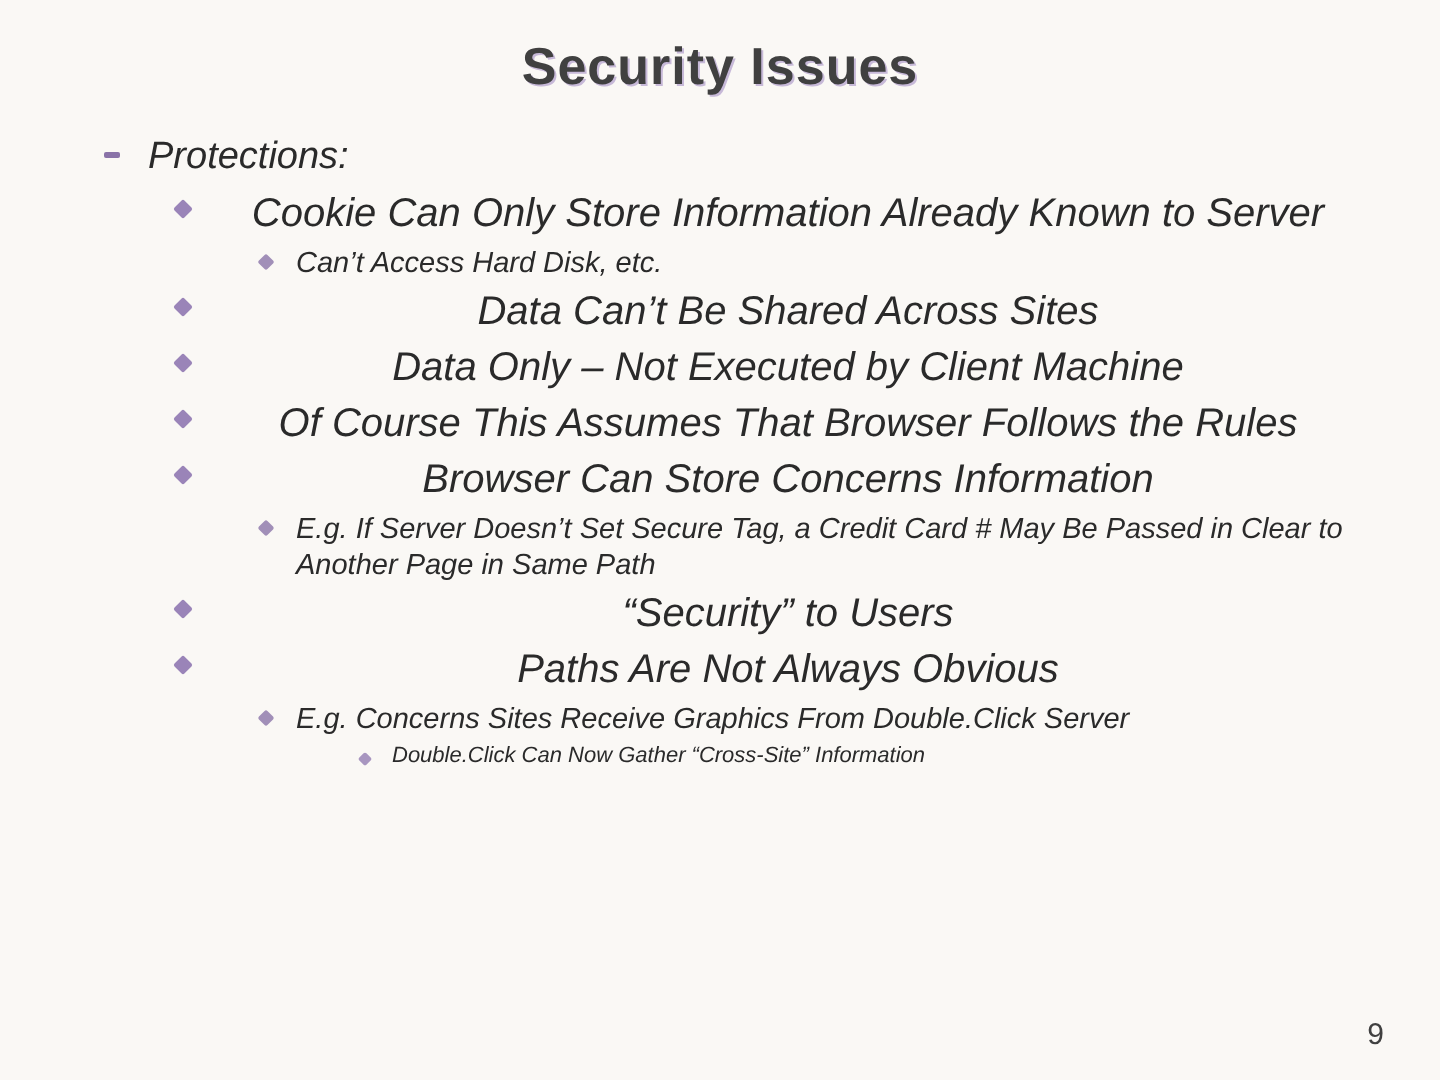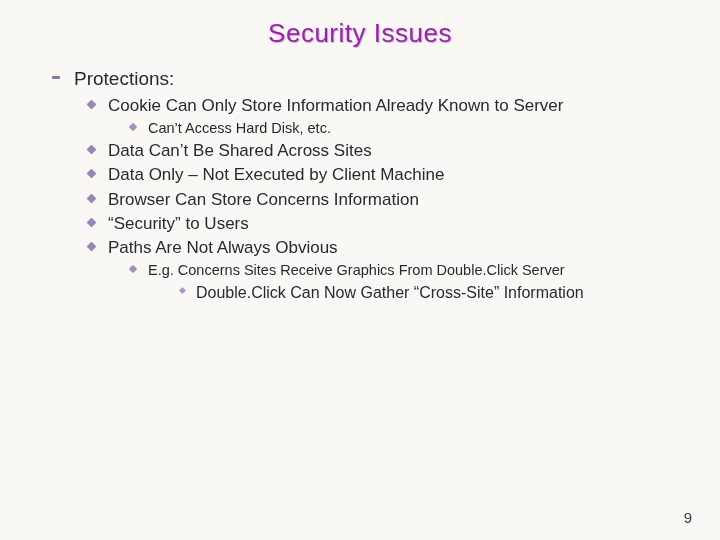--- a/index.html
+++ b/index.html
@@ -15,34 +15,35 @@
   .slide {
     position: relative;
     width: 720px;
     height: 540px;
     box-sizing: border-box;
     padding: 18px 40px 0 40px;
   }
   .title {
     text-align: center;
     font-size: 26px;
-    font-weight: normal;
-    color: #a21caf;
+    font-weight: bold;
+    color: #404040;
     text-shadow: 1px 1px 0 #c7b9d8;
     margin: 0 0 18px 0;
     letter-spacing: 0.5px;
   }
   ul {
     list-style: none;
     margin: 0;
     padding: 0;
   }
   li {
     position: relative;
     line-height: 1.25;
+    font-style: italic;
   }
   .bullet::before {
     content: "";
     position: absolute;
     border-radius: 1px;
   }
   
   .l1 {
     font-size: 19px;
     padding-left: 28px;
@@ -50,23 +51,24 @@
   }
   .l1.bullet::before {
     left: 6px;
     top: 9px;
     width: 8px;
     height: 3px;
     background: #8a73a8;
   }
   
   .l2 {
-    font-size: 17px;
+    font-size: 20px;
     padding-left: 20px;
     margin: 3px 0 3px 48px;
+    text-align: center;
   }
   .l2.bullet::before {
     left: 0;
     top: 6px;
     width: 7px;
     height: 7px;
     background: #9a84b8;
     transform: rotate(45deg);
     border-radius: 1px;
   }
@@ -80,21 +82,21 @@
     left: 0;
     top: 5px;
     width: 6px;
     height: 6px;
     background: #a18fb8;
     transform: rotate(45deg);
     border-radius: 1px;
   }
   
   .l4 {
-    font-size: 16px;
+    font-size: 11px;
     padding-left: 16px;
     margin: 3px 0 3px 140px;
   }
   .l4.bullet::before {
     left: 0;
     top: 5px;
     width: 5px;
     height: 5px;
     background: #a896c0;
     transform: rotate(45deg);
@@ -118,21 +120,23 @@
   <ul>
 
     <li class="l1 bullet">Protections:</li>
 
     <li class="l2 bullet">Cookie Can Only Store Information Already Known to Server</li>
     <li class="l3 bullet">Can’t Access Hard Disk, etc.</li>
     <li class="l2 bullet">Data Can’t Be Shared Across Sites</li>
     <li class="l2 bullet">Data Only – Not Executed by Client Machine</li>
 
 
+    <li class="l2 bullet">Of Course This Assumes That Browser Follows the Rules</li>
     <li class="l2 bullet">Browser Can Store Concerns Information</li>
+    <li class="l3 bullet">E.g. If Server Doesn’t Set Secure Tag, a Credit Card # May Be Passed in Clear to Another Page in Same Path</li>
     <li class="l2 bullet">“Security” to Users</li>
     <li class="l2 bullet">Paths Are Not Always Obvious</li>
     <li class="l3 bullet">E.g. Concerns Sites Receive Graphics From Double.Click Server</li>
     <li class="l4 bullet">Double.Click Can Now Gather “Cross-Site” Information</li>
 
   </ul>
 
   <div class="pagenum">9</div>
 
 </div>

